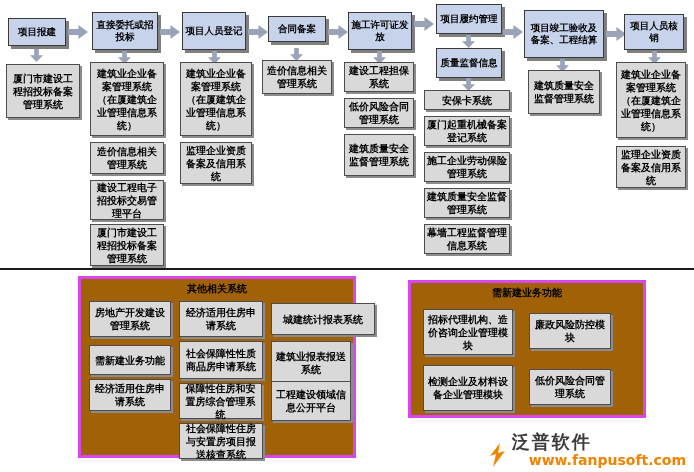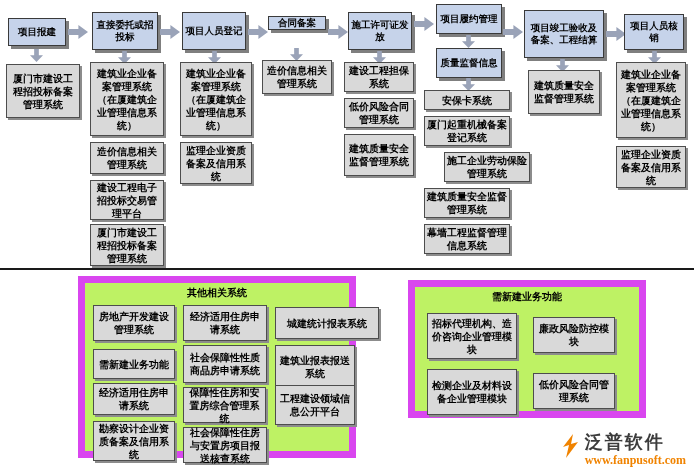--- a/index.html
+++ b/index.html
@@ -17,44 +17,44 @@
 
   .harrow { position:absolute; width:20px; height:16px; background:#9aa3b8;
             clip-path:polygon(0 32%, 52% 32%, 52% 6%, 100% 50%, 52% 94%, 52% 68%, 0 68%);
             filter:drop-shadow(2px 2px 0 #808080); }
   .varrow { position:absolute; width:13px; height:13px; background:#9aa3b8;
             clip-path:polygon(32% 0, 68% 0, 68% 48%, 100% 48%, 50% 100%, 0 48%, 32% 48%);
             filter:drop-shadow(2px 2px 0 #808080); }
 
   .divider { position:absolute; left:0; top:268px; width:694px; height:2px; background:#1a1a1a; }
 
-  .panel { position:absolute; border:7px solid #d946ef; background:#bef264; }
+  .panel { position:absolute; border:3px solid #d946ef; background:#a16207; }
   .panel-title { position:absolute; top:3px; left:0; right:0; text-align:center;
                  font-weight:bold; font-size:10px; color:#000; }
 
-  .watermark { position:absolute; right:8px; bottom:4px; display:flex; align-items:flex-start; gap:3px;font-family:Liberation Serif, serif; }
+  .watermark { position:absolute; right:8px; bottom:4px; display:flex; align-items:flex-end; gap:3px; }
   .wm-text { display:flex; flex-direction:column; align-items:flex-start; }
   .brand { font-size:18px; font-weight:bold; color:#3c3c3c; letter-spacing:2px; line-height:1.1; }
-  .url { font-size:12px; color:#f08300; font-weight:bold; }
+  .url { font-size:14px; color:#f08300; font-weight:bold;margin-left:17px; }
 </style>
 </head>
 <body>
 
 <div id="canvas">
 
   <div class="fbox" style="left:8px;top:18px;width:58px;height:28px">项目报建</div>
   <div class="harrow" style="left:68px;top:24px"></div>
 
   <div class="fbox" style="left:92px;top:12px;width:66px;height:38px">直接委托或招投标</div>
   <div class="harrow" style="left:160px;top:24px"></div>
 
   <div class="fbox" style="left:182px;top:12px;width:64px;height:38px">项目人员登记</div>
   <div class="harrow" style="left:248px;top:24px"></div>
 
-  <div class="fbox" style="left:268px;top:16px;width:58px;height:14px">合同备案</div>
+  <div class="fbox" style="left:268px;top:16px;width:58px;height:26px">合同备案</div>
   <div class="harrow" style="left:328px;top:24px"></div>
 
   <div class="fbox" style="left:348px;top:12px;width:64px;height:38px">施工许可证发放</div>
   <div class="harrow" style="left:414px;top:16px"></div>
 
   <div class="fbox" style="left:436px;top:4px;width:66px;height:30px">项目履约管理</div>
   <div class="varrow" style="left:462px;top:35px"></div>
   <div class="fbox" style="left:436px;top:48px;width:66px;height:30px">质量监督信息</div>
   <div class="harrow" style="left:503px;top:24px"></div>
 
@@ -83,21 +83,21 @@
   <div class="gbox" style="left:180px;top:142px;width:72px;height:42px">监理企业资质备案及信用系统</div>
 
   <div class="gbox" style="left:262px;top:60px;width:70px;height:34px">造价信息相关管理系统</div>
 
   <div class="gbox" style="left:344px;top:62px;width:70px;height:30px">建设工程担保系统</div>
   <div class="gbox" style="left:344px;top:98px;width:70px;height:30px">低价风险合同管理系统</div>
   <div class="gbox" style="left:344px;top:134px;width:70px;height:42px">建筑质量安全监督管理系统</div>
 
   <div class="gbox" style="left:424px;top:90px;width:86px;height:20px">安保卡系统</div>
   <div class="gbox" style="left:424px;top:116px;width:86px;height:30px">厦门起重机械备案登记系统</div>
-  <div class="gbox" style="left:444px;top:152px;width:86px;height:30px">施工企业劳动保险管理系统</div>
+  <div class="gbox" style="left:424px;top:152px;width:86px;height:30px">施工企业劳动保险管理系统</div>
   <div class="gbox" style="left:424px;top:188px;width:86px;height:30px">建筑质量安全监督管理系统</div>
   <div class="gbox" style="left:424px;top:224px;width:86px;height:30px">幕墙工程监督管理信息系统</div>
 
   <div class="gbox" style="left:528px;top:70px;width:72px;height:44px">建筑质量安全监督管理系统</div>
 
   <div class="gbox" style="left:616px;top:62px;width:70px;height:76px">建筑业企业备案管理系统（在厦建筑企业管理信息系统）</div>
   <div class="gbox" style="left:616px;top:146px;width:70px;height:42px">监理企业资质备案及信用系统</div>
 
   <div class="divider"></div>
 
@@ -105,21 +105,20 @@
     <div class="panel-title">其他相关系统</div>
     <div class="gbox" style="left:98px;top:22px;width:84px;height:36px">经济适用住房申请系统</div>
     <div class="gbox" style="left:8px;top:22px;width:82px;height:36px">房地产开发建设管理系统</div>
     <div class="gbox" style="left:190px;top:24px;width:104px;height:32px">城建统计报表系统</div>
     <div class="gbox" style="left:8px;top:66px;width:82px;height:30px">需新建业务功能</div>
     <div class="gbox" style="left:98px;top:62px;width:84px;height:38px">社会保障性性质商品房申请系统</div>
     <div class="gbox" style="left:190px;top:62px;width:80px;height:43px">建筑业报表报送系统</div>
     <div class="gbox" style="left:8px;top:100px;width:82px;height:32px">经济适用住房申请系统</div>
     <div class="gbox" style="left:98px;top:104px;width:83px;height:36px">保障性住房和安置房综合管理系统</div>
     <div class="gbox" style="left:190px;top:102px;width:80px;height:40px">工程建设领域信息公开平台</div>
-    <div class="gbox" style="left:8px;top:138px;width:82px;height:40px">勘察设计企业资质备案及信用系统</div>
     <div class="gbox" style="left:98px;top:144px;width:84px;height:36px">社会保障性住房与安置房项目报送核查系统</div>
   </div>
 
   <div class="panel" style="left:408px;top:280px;width:238px;height:138px">
     <div class="panel-title">需新建业务功能</div>
     <div class="gbox" style="left:12px;top:26px;width:90px;height:46px">招标代理机构、造价咨询企业管理模块</div>
     <div class="gbox" style="left:118px;top:30px;width:82px;height:36px">廉政风险防控模块</div>
     <div class="gbox" style="left:12px;top:82px;width:90px;height:46px">检测企业及材料设备企业管理模块</div>
     <div class="gbox" style="left:118px;top:86px;width:82px;height:36px">低价风险合同管理系统</div>
   </div>

